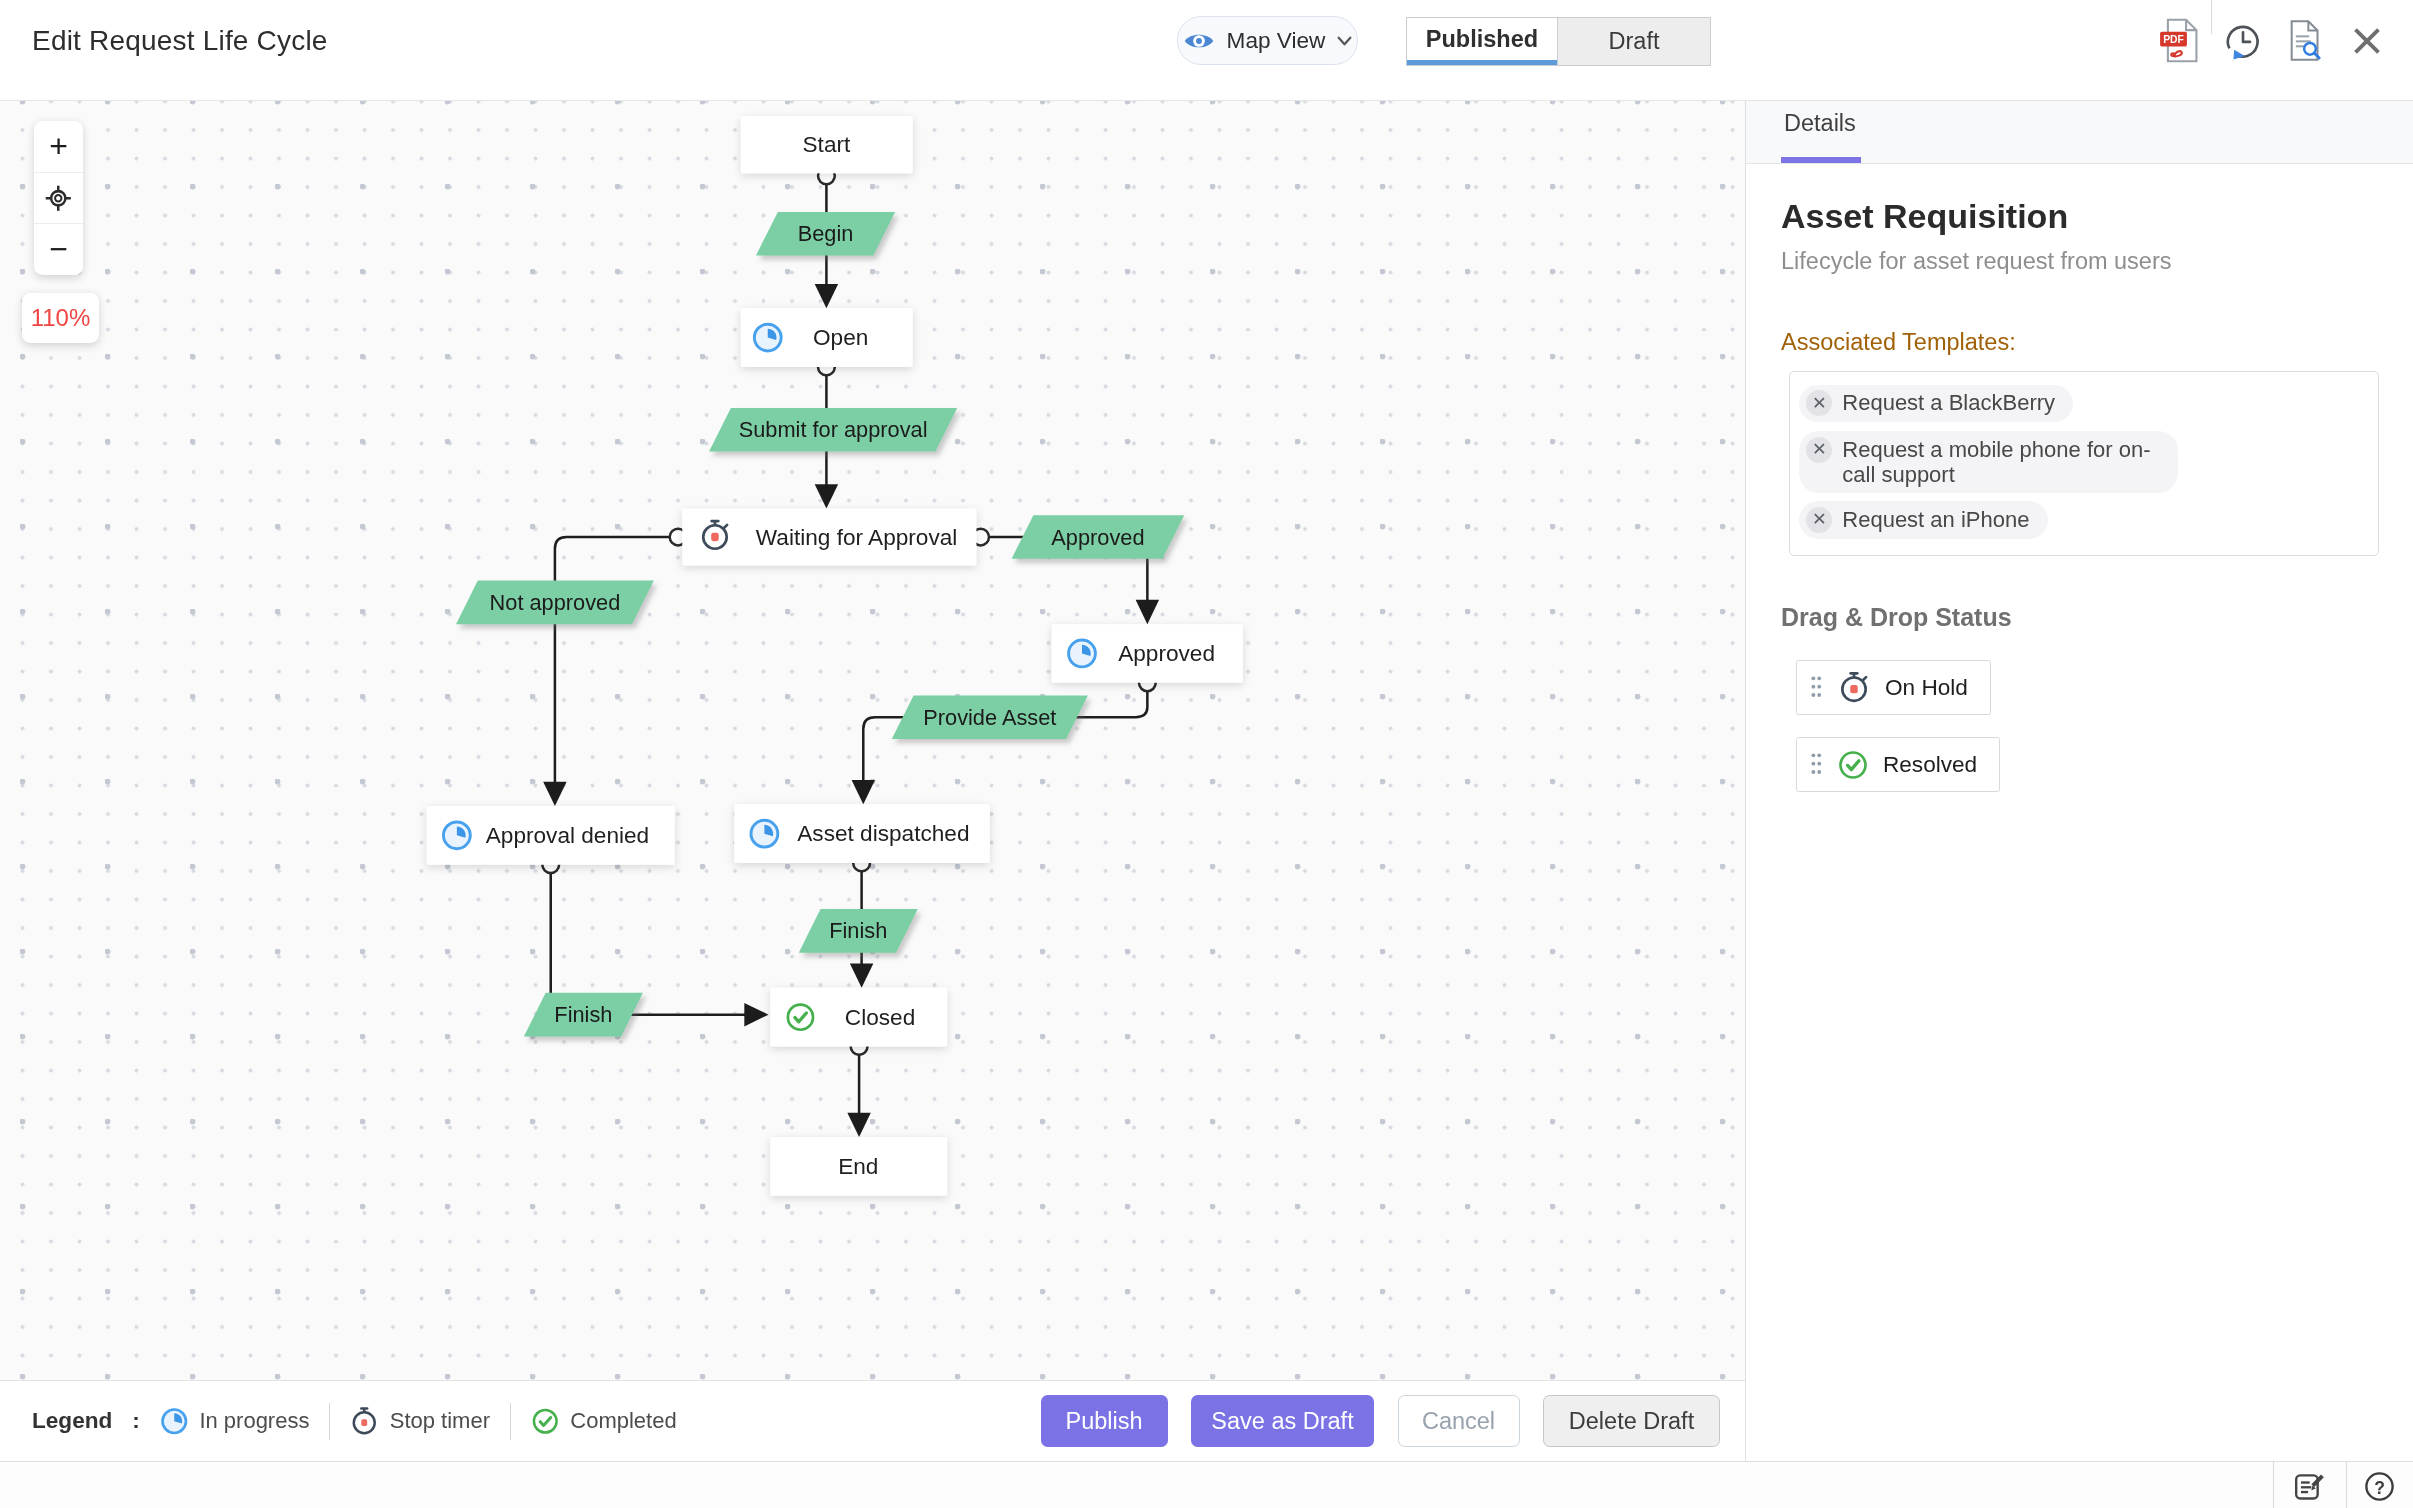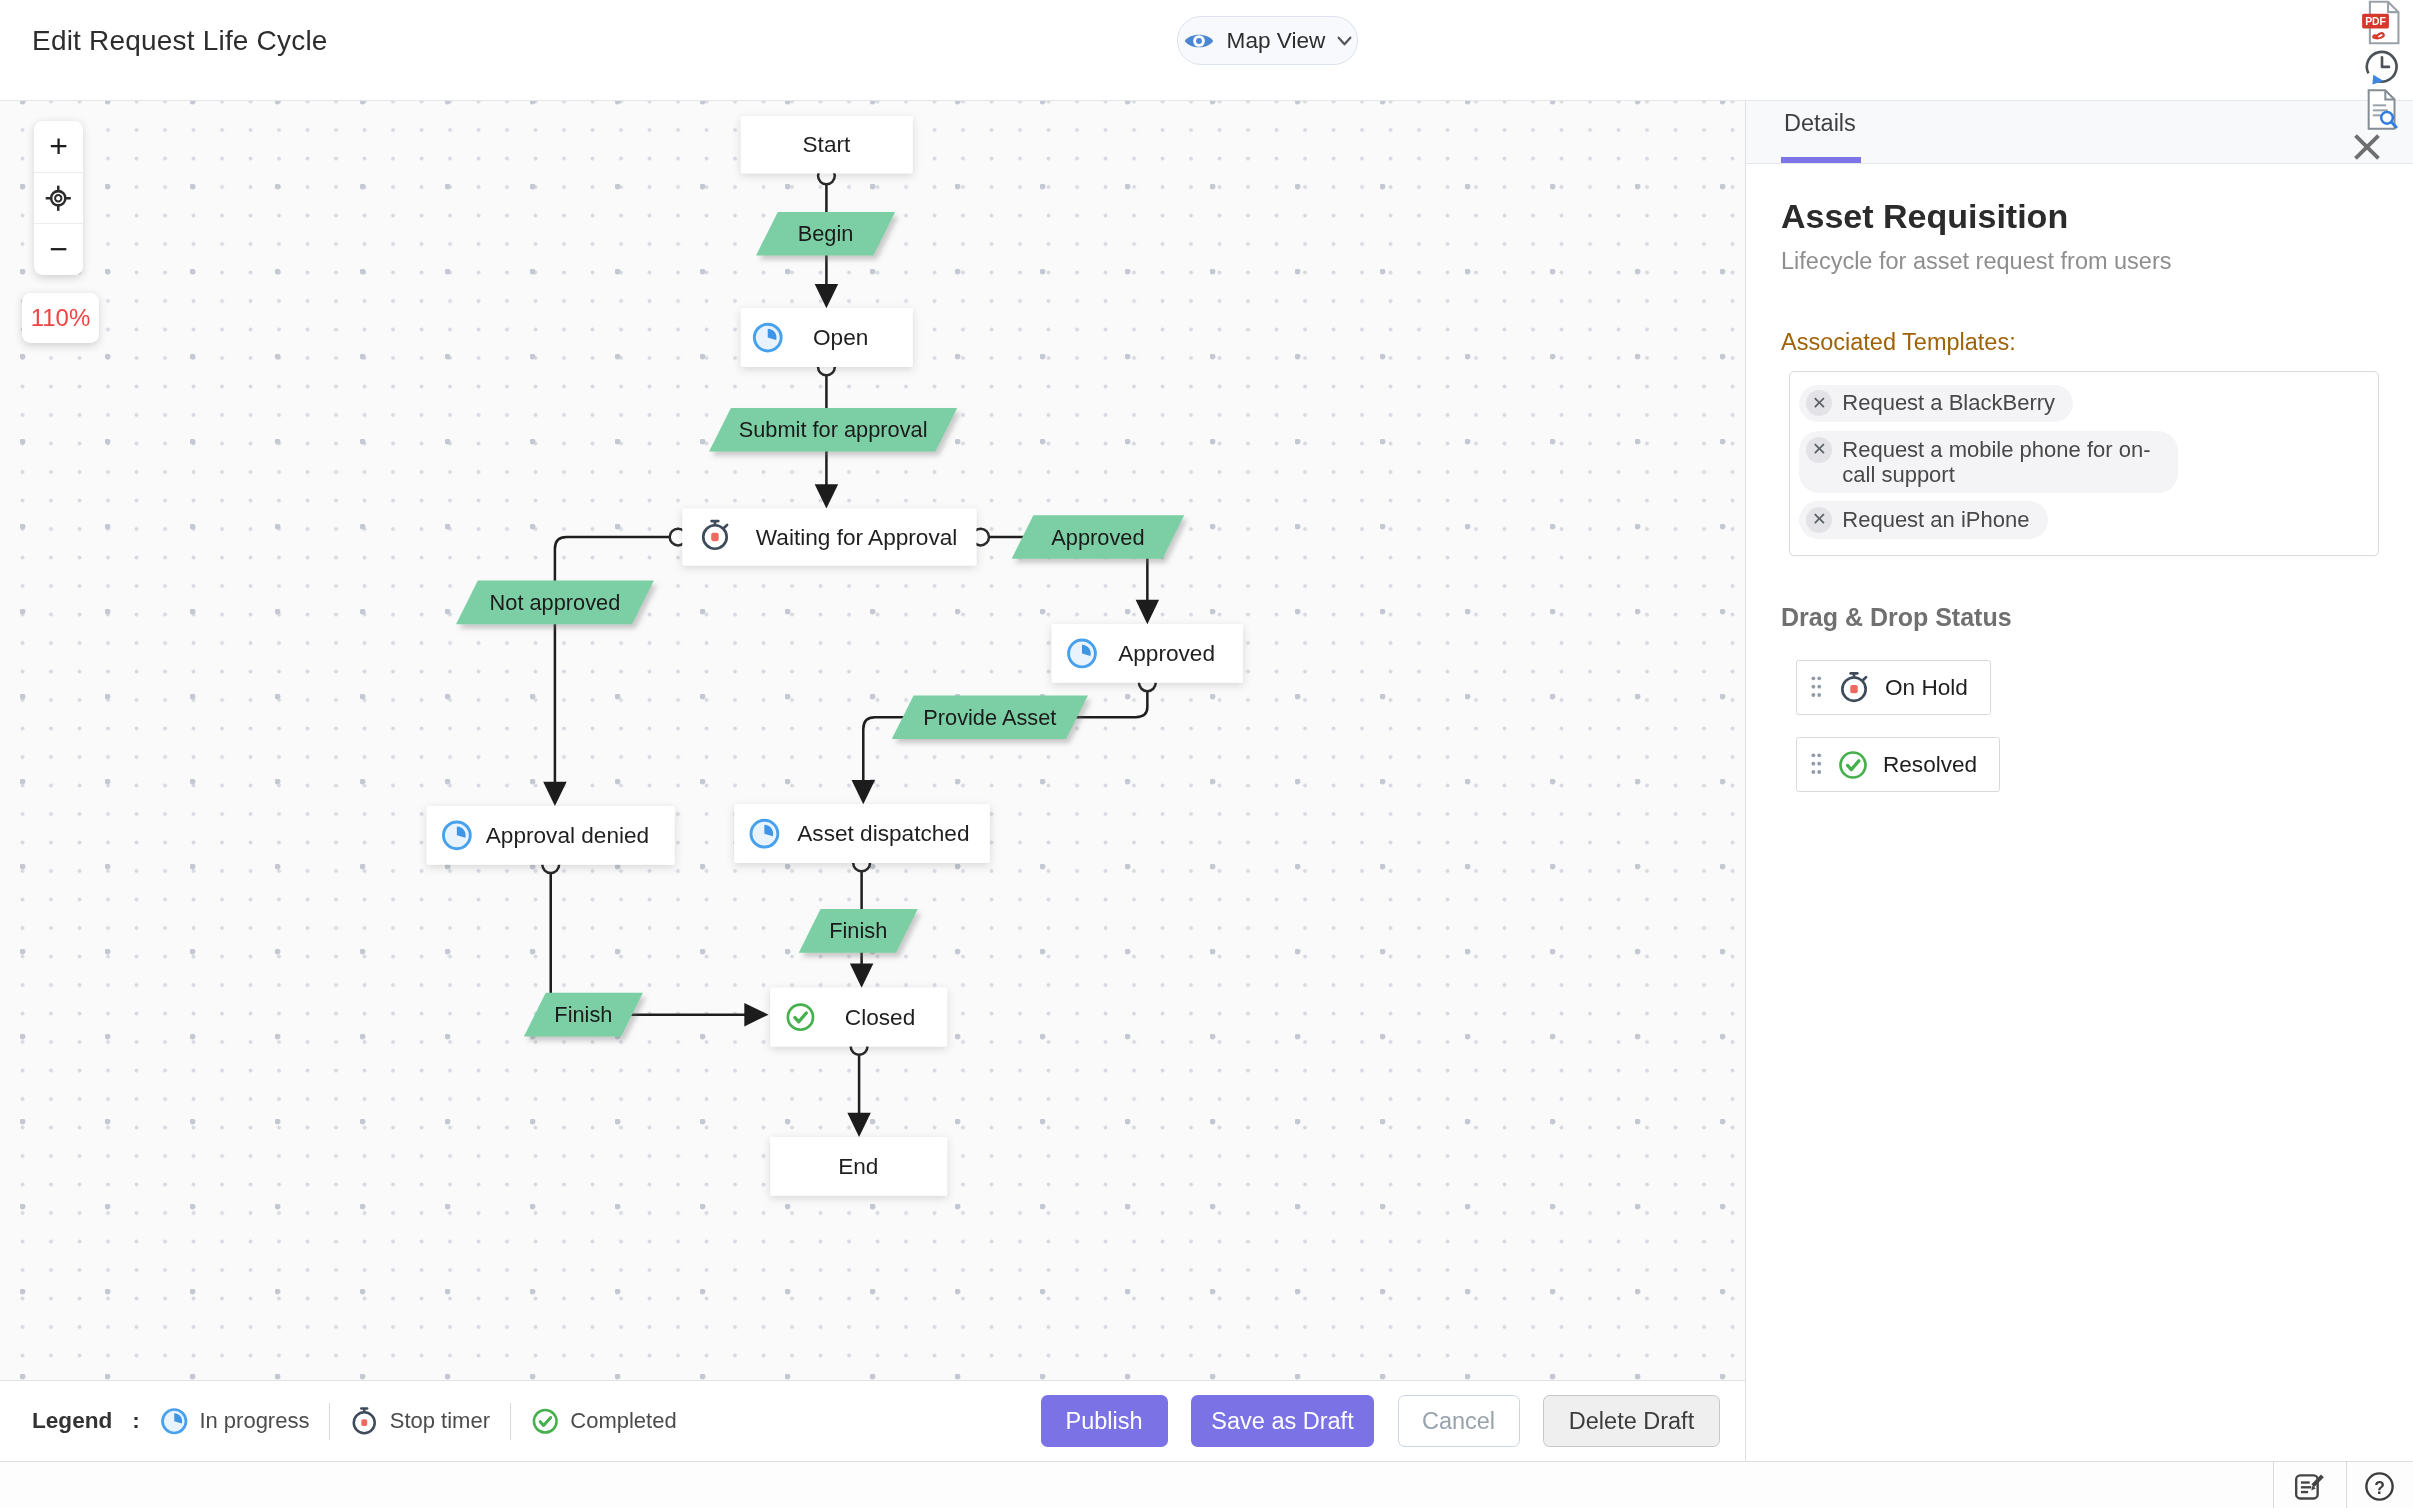--- a/index.html
+++ b/index.html
@@ -8,21 +8,21 @@
 
   
   .topbar{position:absolute;left:0;top:0;width:2413px;height:101px;background:#fff;border-bottom:0.8px solid #e5e6e8;z-index:30;}
   .page-title{position:absolute;left:32px;top:0;height:81px;display:flex;align-items:center;font-size:28px;font-weight:500;color:#2d2d2d;letter-spacing:0.2px;}
   .view-pill{position:absolute;left:1177px;top:16px;width:181px;height:49px;border:0.8px solid #dde3ee;background:#f7f9fd;border-radius:24px;display:flex;align-items:center;justify-content:center;gap:11.7px;cursor:pointer;text-align:center;}
   .view-pill .lbl{font-size:22.6px;color:#2e2e2e;}
   .tabs{position:absolute;left:1406px;top:17px;height:49px;display:flex;border:0.8px solid #c9cdd2;background:#fff;}
   .tab{display:flex;align-items:center;justify-content:center;font-size:23.5px;color:#2f2f2f;cursor:pointer;}
   .tab.published{width:150px;background:#fff;font-weight:600;border-bottom:5.9px solid #5b9bd8;}
   .tab.draft{width:153px;background:#ededee;border-left:0.8px solid #c9cdd2;color:#3a3a3a;}
-  .top-icons{position:absolute;right:0;top:0;height:81px;display:flex;align-items:flex-end;flex-direction:column;}
+  .top-icons{position:absolute;right:0;top:0;height:81px;display:flex;align-items:flex-start;}
   .tico{display:flex;align-items:center;justify-content:center;width:62px;height:81px;cursor:pointer;}
   .vdiv-top{width:0.8px;height:34px;background:#d9d9d9;}
 
   
   .canvas{position:absolute;left:0;top:82px;width:1745px;height:1298px;background-color:#fafafa;
     background-image:
       radial-gradient(circle at 2.5px 2.5px,#c3c8d2 2.5px,rgba(0,0,0,0) 3.4px),
       radial-gradient(circle at 2.5px 2.5px,#d7dae1 1.7px,rgba(0,0,0,0) 2.3px);
     background-size:85px 85px,28.5px 28.5px;background-position:20px 17px,20px 17px;overflow:hidden;}
   .flow-svg{position:absolute;left:0;top:0;}
@@ -82,20 +82,24 @@
         <path d="M2,12 C8,2.5 28,2.5 34,12 C28,21.5 8,21.5 2,12 Z" fill="#4b87d3"></path>
         <circle cx="18" cy="12" r="6.6" fill="#ffffff"></circle>
         <circle cx="18" cy="12" r="3.3" fill="#4b87d3"></circle>
       </svg>
       <span class="lbl">Map View</span>
       <svg width="15" height="10" viewBox="0 0 18 12">
         <polyline points="2,2 9,10 16,2" fill="none" stroke="#555" stroke-width="2.6" stroke-linecap="round" stroke-linejoin="round"></polyline>
       </svg>
     </div>
 
+    <div class="tabs">
+      <div class="tab published">Published</div>
+      <div class="tab draft">Draft</div>
+    </div>
 
     <div class="top-icons">
       <div class="tico">
         <svg width="44" height="45" viewBox="0 0 50 52">
           <path d="M11,2 H32 L44,14 V50 H11 Z" fill="#fff" stroke="#9aa1a8" stroke-width="2.4"></path>
           <path d="M32,2 V14 H44" fill="none" stroke="#9aa1a8" stroke-width="2.4"></path>
           <rect x="2" y="16" width="31" height="17" rx="2" fill="#d6382c"></rect>
           <text x="17.5" y="29" font-size="12" font-weight="bold" fill="#fff" text-anchor="middle" font-family="Liberation Sans, sans-serif">PDF</text>
           <path d="M18,44 C20,38 26,37 27,40 C28,43 21,45 17,44 C14,43.5 14,40 18,41 Z" fill="none" stroke="#d6382c" stroke-width="2.4"></path>
         </svg>

